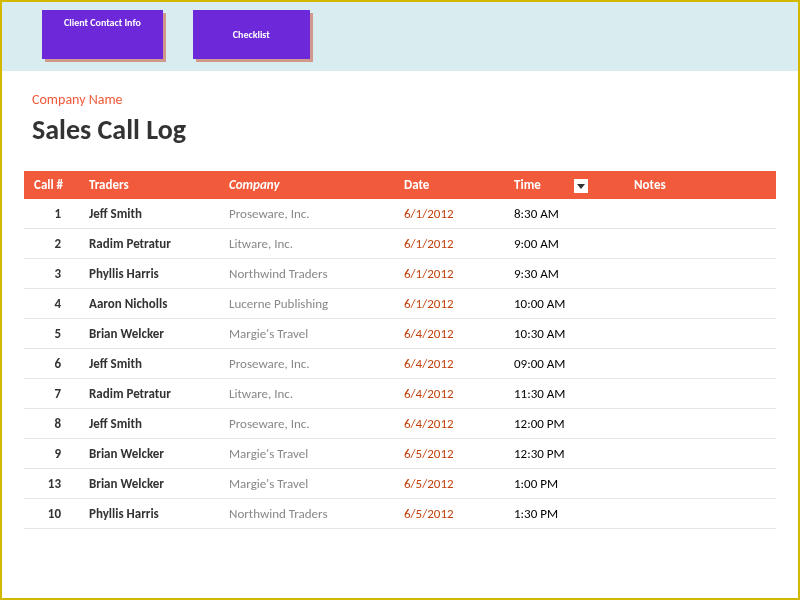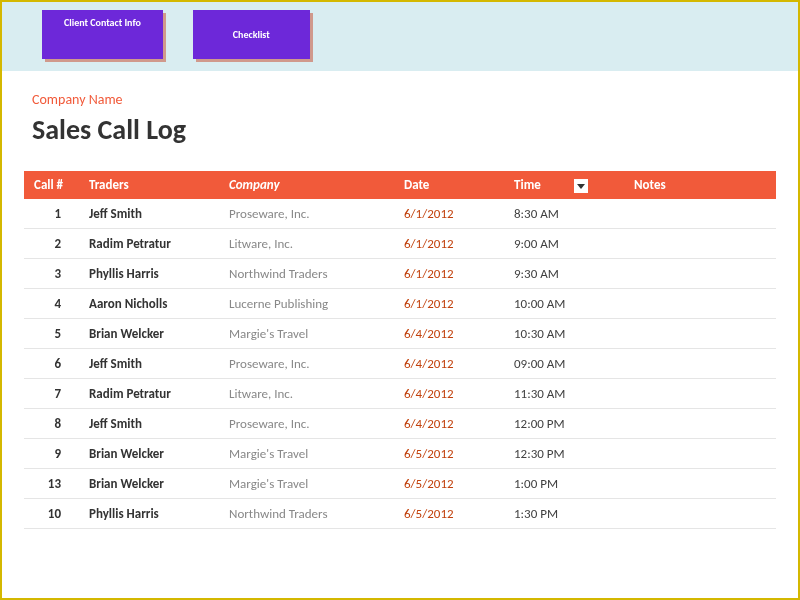--- a/index.html
+++ b/index.html
@@ -85,21 +85,21 @@
     }
     tbody td {
       padding: 7px 10px;
       border-bottom: 1px solid #e5e5e5;
       color: #333;
     }
     td.cell-callnum { text-align: right; font-weight: bold; padding-right: 18px; }
     td.cell-client { font-weight: bold; }
     td.cell-company { color: #888; }
     td.cell-date { color: #c2410c; }
-    td.cell-time { color: #404040; }
+    td.cell-time { color: #000000; }
   </style>
 </head>
 <body>
 
 <div class="top-bar">
   <div class="tab-button">
     <span>Client Contact Info</span>
   </div>
   <div class="tab-button secondary">
     <span>Checklist</span>

